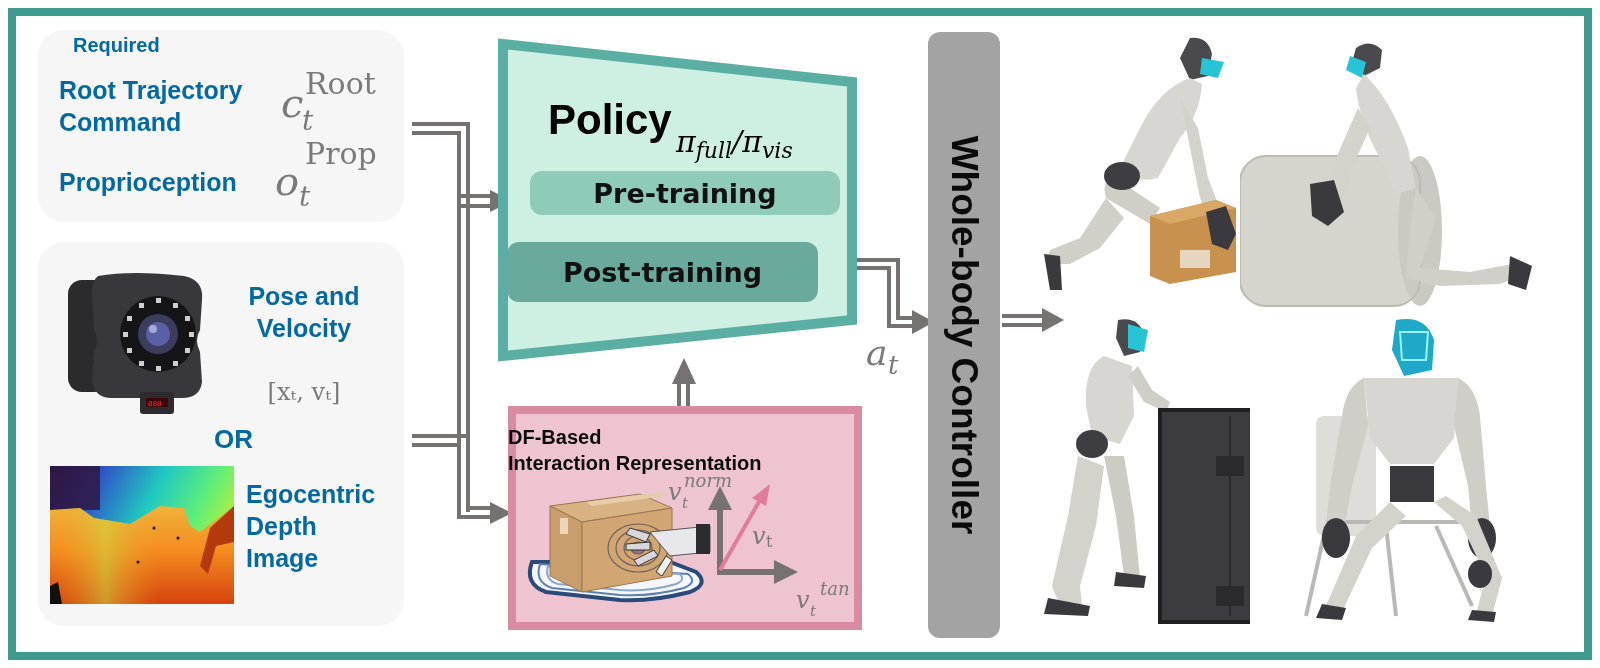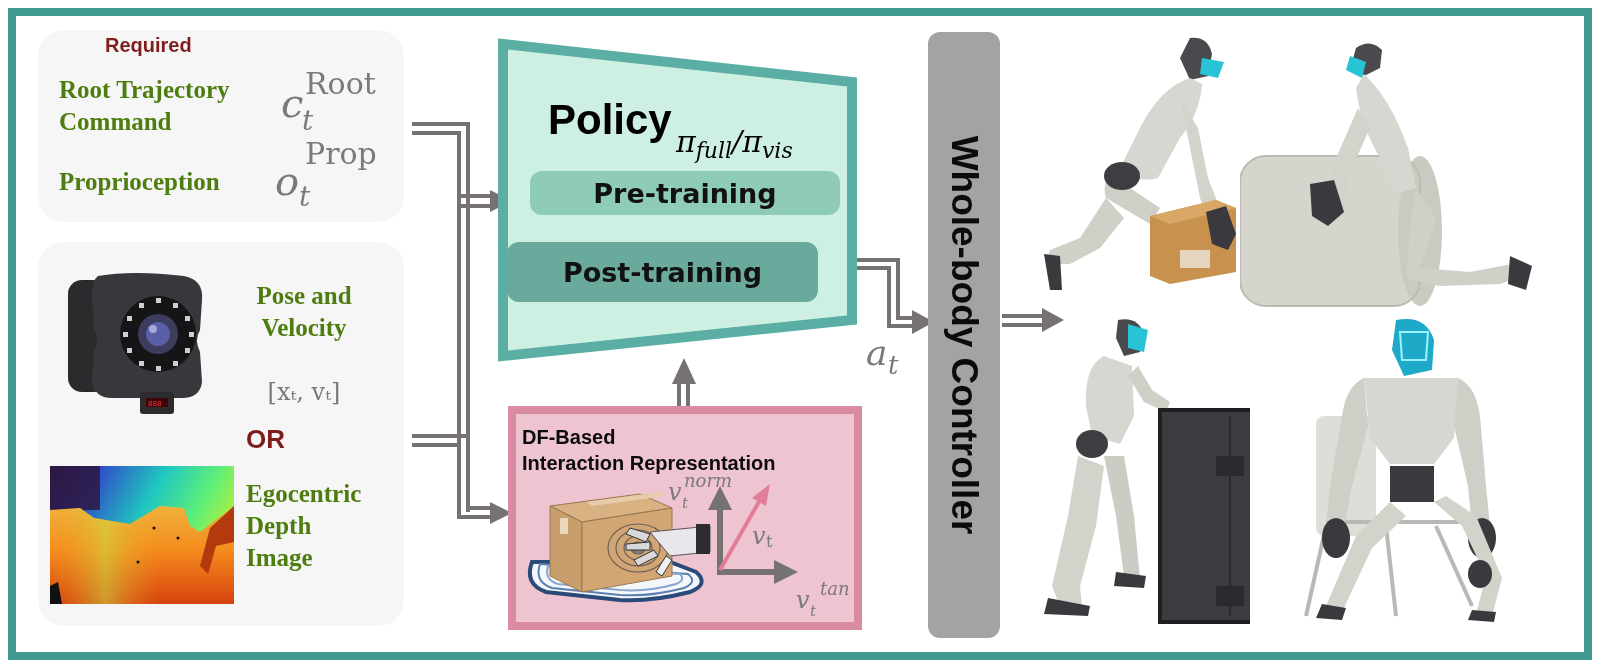--- a/index.html
+++ b/index.html
@@ -1,22 +1,22 @@
 <!DOCTYPE html>
 <html><head>
 <meta charset="utf-8">
 <style>
   html, body { margin: 0; padding: 0; background: #ffffff; }
   body { width: 1600px; height: 668px; position: relative; overflow: hidden; font-family: "Liberation Sans", sans-serif; }
   .frame { position: absolute; left: 8px; top: 8px; width: 1568px; height: 636px; border: 8px solid #3e9a8f; background: #ffffff; }
   .abs { position: absolute; }
   .panel { position: absolute; background: #f6f6f6; border-radius: 26px; }
-  .gray-label { color: #4d7c0f; font-weight: bold; font-family: Liberation Serif, serif; }
+  .gray-label { color: #0369a1; font-weight: bold; font-family: Liberation Sans, sans-serif; }
   .math { font-family: "DejaVu Serif", serif; font-style: italic; color: #7a7a7a; }
-  .red { color: #7f1d1d; font-weight: bold; font-family: "Liberation Sans", sans-serif; margin-left: 32px; }
+  .red { color: #0369a1; font-weight: bold; font-family: "Liberation Sans", sans-serif; }
   .sub-box { position: absolute; border-radius: 12px; display: flex; align-items: center; justify-content: center; font-family: "DejaVu Sans", sans-serif; font-weight: bold; font-size: 27px; color: #111; }
   .wbc { position: absolute; left: 928px; top: 32px; width: 72px; height: 606px; background: #a3a3a3; border-radius: 12px; }
   .wbc-text { position: absolute; left: 50%; top: 50%; transform: translate(-50%,-50%) rotate(90deg); white-space: nowrap; font-family: "Liberation Sans", sans-serif; font-weight: bold; font-size: 37px; color: #0b0b0b; }
   svg text { font-family: "Liberation Sans", sans-serif; }
 </style>
 </head>
 <body>
 
 <div class="frame"></div>
 
@@ -153,21 +153,21 @@
 <div class="abs" style="left:548px; top:96px; height:70px; width:300px;">
   <span class="abs" style="left:0; top:0; font-family:'Liberation Sans', sans-serif; font-weight:bold; font-size:42px; color:#000;">Policy</span>
   <span class="abs math" style="left:128px; top:28px; color:#000; font-size:30px; white-space:nowrap;">
     <span>π</span><span style="font-size:22px; vertical-align:-6px;">full</span><span>/</span><span>π</span><span style="font-size:22px; vertical-align:-6px;">vis</span>
   </span>
 </div>
 <div class="sub-box" style="left:530px; top:171px; width:310px; height:44px; background:#8ecbb8;">Pre-training</div>
 <div class="sub-box" style="left:507px; top:242px; width:311px; height:60px; background:#6aaa9d;">Post-training</div>
 
 <div class="abs" style="left:508px; top:406px; width:338px; height:208px; background:#efc4d1; border:8px solid #d98ba1;"></div>
-<div class="abs" style="left:522px; top:424px; font-family:'Liberation Sans', sans-serif; font-weight:bold; font-size:20px; line-height:26px; color:#0b0b0b;">
+<div class="abs" style="left:508px; top:424px; font-family:'Liberation Sans', sans-serif; font-weight:bold; font-size:20px; line-height:26px; color:#0b0b0b;">
   <div>DF-Based</div>
   <div>Interaction Representation</div>
 </div>
 
 <svg class="abs" style="left:520px; top:488px;" width="200" height="120" viewBox="0 0 200 120">
   <g fill="none" stroke-width="2">
     <path d="M12 74 Q4 96 26 104 L100 112 Q130 114 170 104 Q190 96 176 84 L150 74 Z" fill="#f4f8fc" stroke="#2a4a78" stroke-width="4"></path>
     <path d="M20 76 Q14 94 32 100 L100 107 Q130 109 164 100 Q178 94 168 86 Z" stroke="#5a7fb0"></path>
     <path d="M28 78 Q24 92 38 96 L100 102 Q128 104 156 96 Q166 92 160 86 Z" stroke="#8aa6cc"></path>
   </g>

